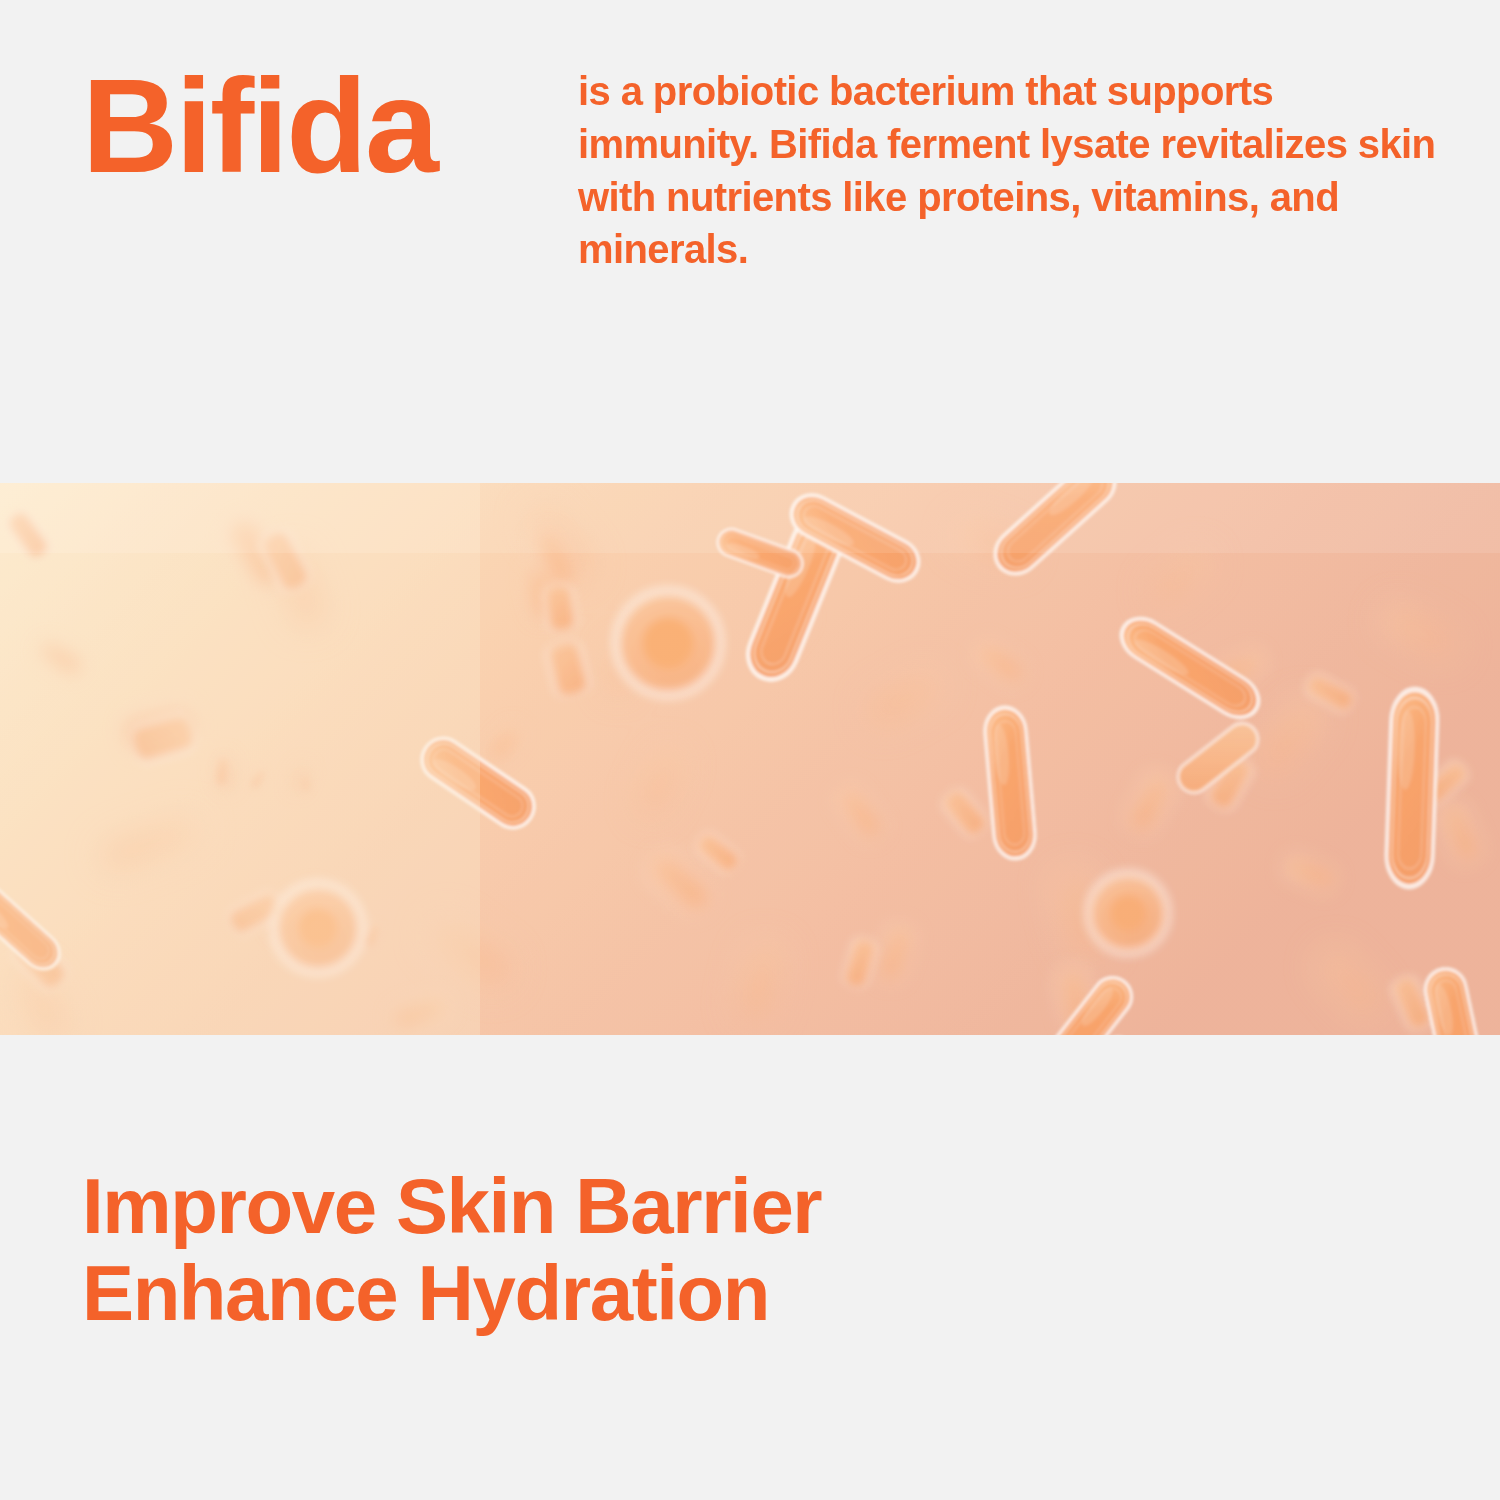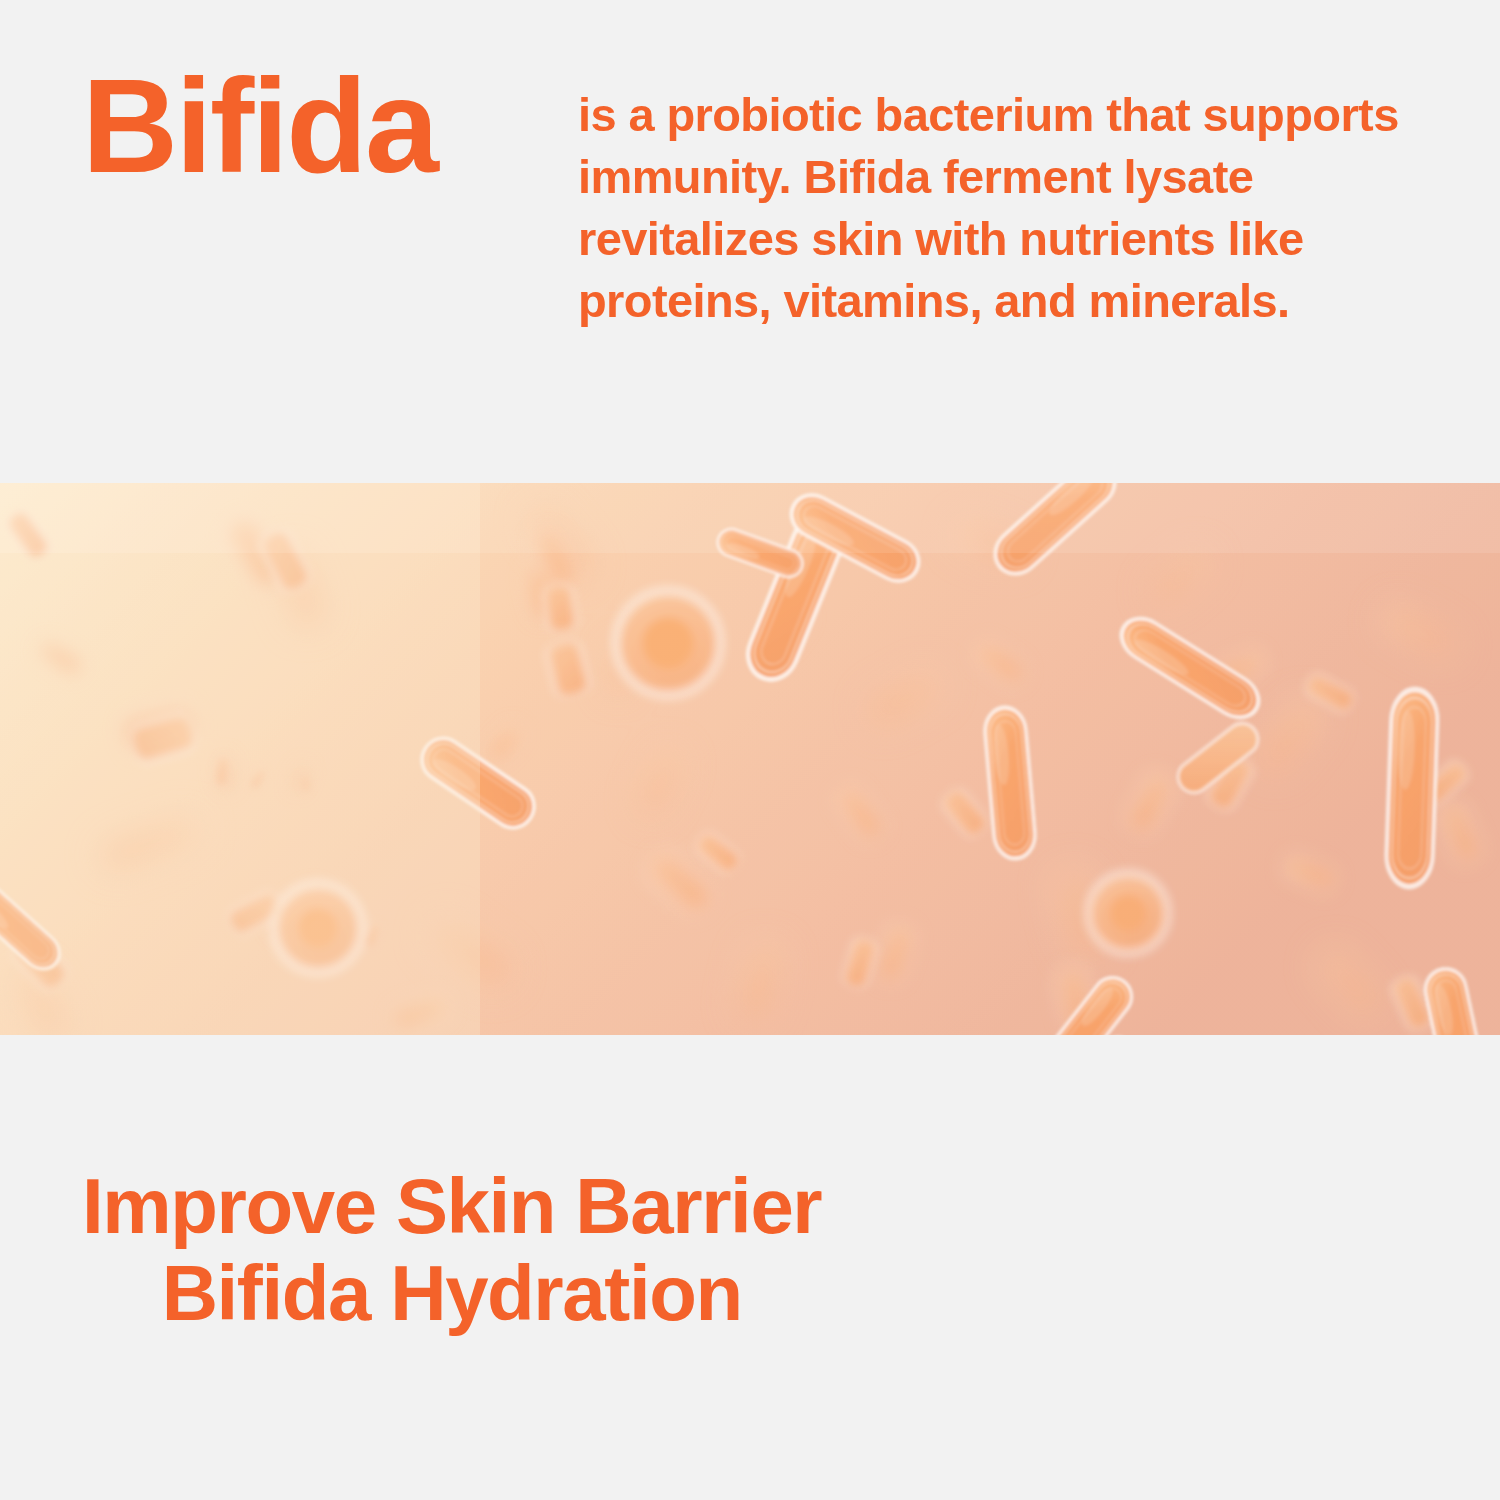--- a/index.html
+++ b/index.html
@@ -42,23 +42,23 @@
     font-weight: 700;
     line-height: 1.0;
     color: #f4622a;
     letter-spacing: -2.5px;
     white-space: nowrap;
   }
 
   .headline-desc {
     position: absolute;
     left: 578px;
-    top: 84px;
+    top: 65px;
     width: 860px;
-    font-size: 47px;
+    font-size: 40px;
     font-weight: 700;
     line-height: 1.32;
     color: #f4622a;
     letter-spacing: -0.6px;
   }
 
   
   .image-band {
     position: absolute;
     left: 0;
@@ -101,21 +101,20 @@
     top: 128px;
   }
 
   .benefit-line {
     font-size: 78px;
     font-weight: 700;
     line-height: 1.12;
     color: #f4622a;
     letter-spacing: -1.4px;
     white-space: nowrap;
-    text-align: center;
   }
 </style>
 </head>
 <body>
 
 <div class="page">
 
   <div class="top-section">
     <div class="headline-title">Bifida</div>
     <div class="headline-desc">is a probiotic bacterium that supports immunity. Bifida ferment lysate revitalizes skin with nutrients like proteins, vitamins, and minerals.</div>
@@ -427,17 +426,17 @@
 
       <rect x="0" y="0" width="1500" height="552" fill="url(#bgGrad)" opacity="0.18"></rect>
       <rect x="0" y="0" width="480" height="552" fill="#fdeccf" opacity="0.30"></rect>
       <rect x="0" y="0" width="1500" height="70" fill="#ffffff" opacity="0.10"></rect>
     </svg>
   </div>
 
   <div class="bottom-section">
     <div class="benefits">
       <div class="benefit-line">Improve Skin Barrier</div>
-      <div class="benefit-line">Bifida Hydration</div>
+      <div class="benefit-line">Enhance Hydration</div>
     </div>
   </div>
 
 </div>
 
 </body></html>

